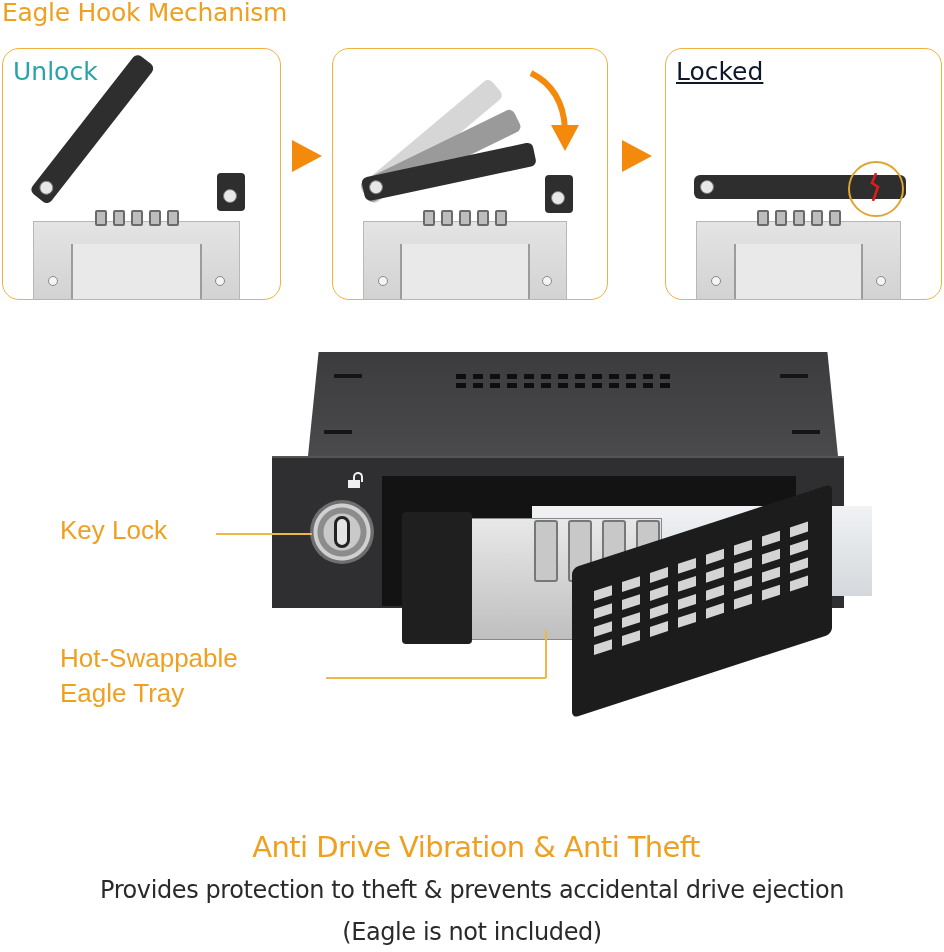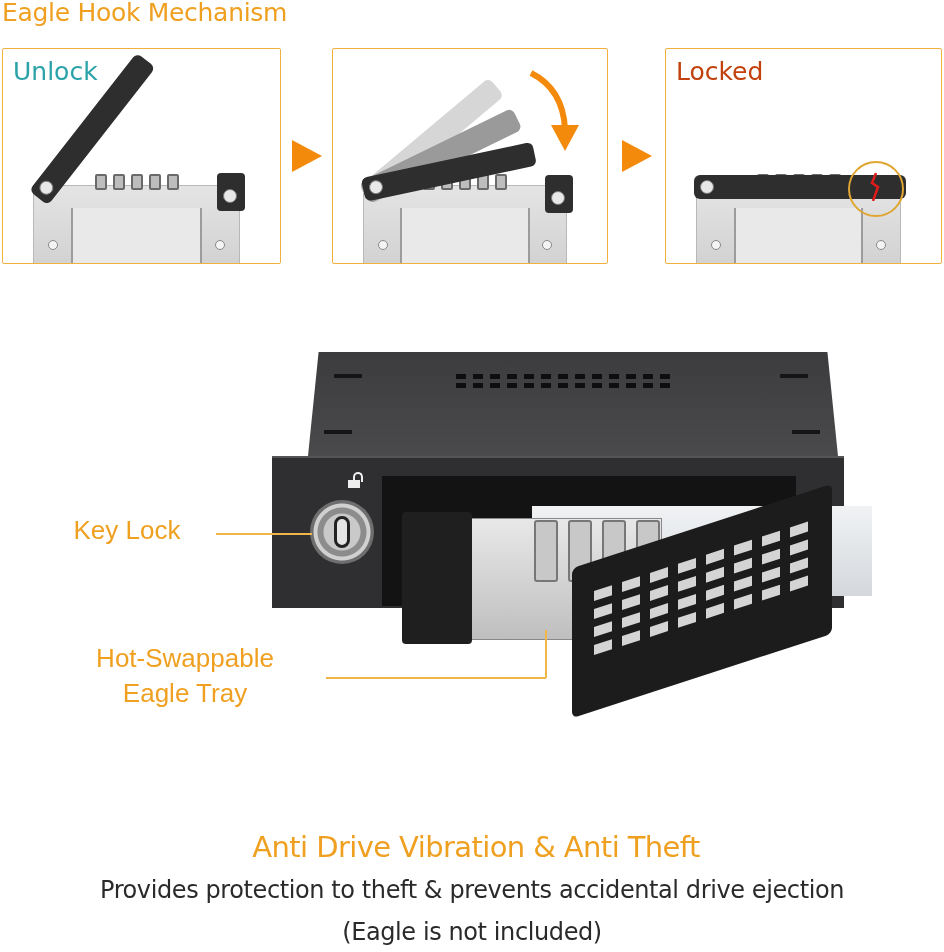--- a/index.html
+++ b/index.html
@@ -6,22 +6,22 @@
   html, body { width: 944px; height: 952px; background: #ffffff; overflow: hidden; }
   body { position: relative; font-family: "DejaVu Sans", "Liberation Sans", sans-serif; }
 
   .header-title {
     position: absolute; left: 2px; top: -2px;
     font-size: 25px; color: #f0a020; letter-spacing: -0.3px;
     font-family: "DejaVu Sans", sans-serif;
   }
 
   .panel {
-    position: absolute; top: 48px; height: 216px;
-    border: 1.5px solid #f2b13c; border-radius: 2px;
+    position: absolute; top: 48px; height: 252px;
+    border: 1.5px solid #f2b13c; border-radius: 17px;
     background: #ffffff; overflow: hidden;
   }
   .panel-label {
     position: absolute; left: 10px; top: 8px;
     font-size: 25px; font-family: "DejaVu Sans", sans-serif;
   }
   .step-arrow {
     position: absolute; top: 140px; width: 0; height: 0;
     border-top: 16px solid transparent; border-bottom: 16px solid transparent;
     border-left: 30px solid #f48a0c;
@@ -88,21 +88,21 @@
   .tray-fins { position: absolute; left: 262px; top: 168px; display: flex; gap: 10px; }
   .fin { width: 24px; height: 62px; background: #c8c8c8; border: 2px solid #777; border-radius: 3px; }
   .handle {
     position: absolute; left: 300px; top: 174px; width: 260px; height: 150px;
     background: #1c1c1c; transform: skewY(-18deg); border-radius: 6px;
   }
   .handle-holes { position: absolute; left: 22px; top: 30px; display: grid; grid-template-columns: repeat(8, 18px); gap: 8px 10px; }
   .handle-hole { width: 18px; height: 10px; background: #f4f4f4; opacity: 0.85; }
 
   
-  .callout-text { position: absolute; font-family: "Liberation Sans", sans-serif; color: #f0a020; font-size: 26px; text-align: center; line-height: 35px; }
+  .callout-text { position: absolute; font-family: "Liberation Sans", sans-serif; color: #f0a020; font-size: 26px; text-align: left; line-height: 35px; }
   .callout-line { position: absolute; background: #f0b64a; }
 
   .footer-title {
     position: absolute; left: 0; width: 944px; top: 830px; text-align: center;
     font-family: "DejaVu Sans", sans-serif; color: #f0a020; font-size: 29px; letter-spacing: -0.6px; padding-left: 8px;
   }
   .footer-desc {
     position: absolute; left: 0; width: 944px; top: 876px; text-align: center;
     font-family: "DejaVu Sans", sans-serif; color: #2a2a2a; font-size: 24px; letter-spacing: -0.4px;
   }
@@ -163,21 +163,21 @@
     </div>
   <svg class="curve-arrow" style="left:190px; top:18px;" width="60" height="90" viewBox="0 0 60 90">
     <path d="M8 6 Q40 22 42 62" stroke="#f48a0c" stroke-width="6" fill="none"></path>
     <polygon points="28,58 56,58 42,84" fill="#f48a0c"></polygon>
   </svg>
 </div>
 
 <div class="step-arrow" style="left:622px;"></div>
 
 <div class="panel" style="left:665px; width:277px;">
-  <div class="panel-label" style="color:#c2410c;">Locked</div>
+  <div class="panel-label" style="color:#0f172a;text-decoration:underline;">Locked</div>
   <div class="tray-base">
     <div class="tray-inner"></div>
     <div class="tray-slots">
         <div class="tray-slot"></div>
         <div class="tray-slot"></div>
         <div class="tray-slot"></div>
         <div class="tray-slot"></div>
         <div class="tray-slot"></div>
       </div>
     <div class="screw" style="left:14px; bottom:14px;"></div>

